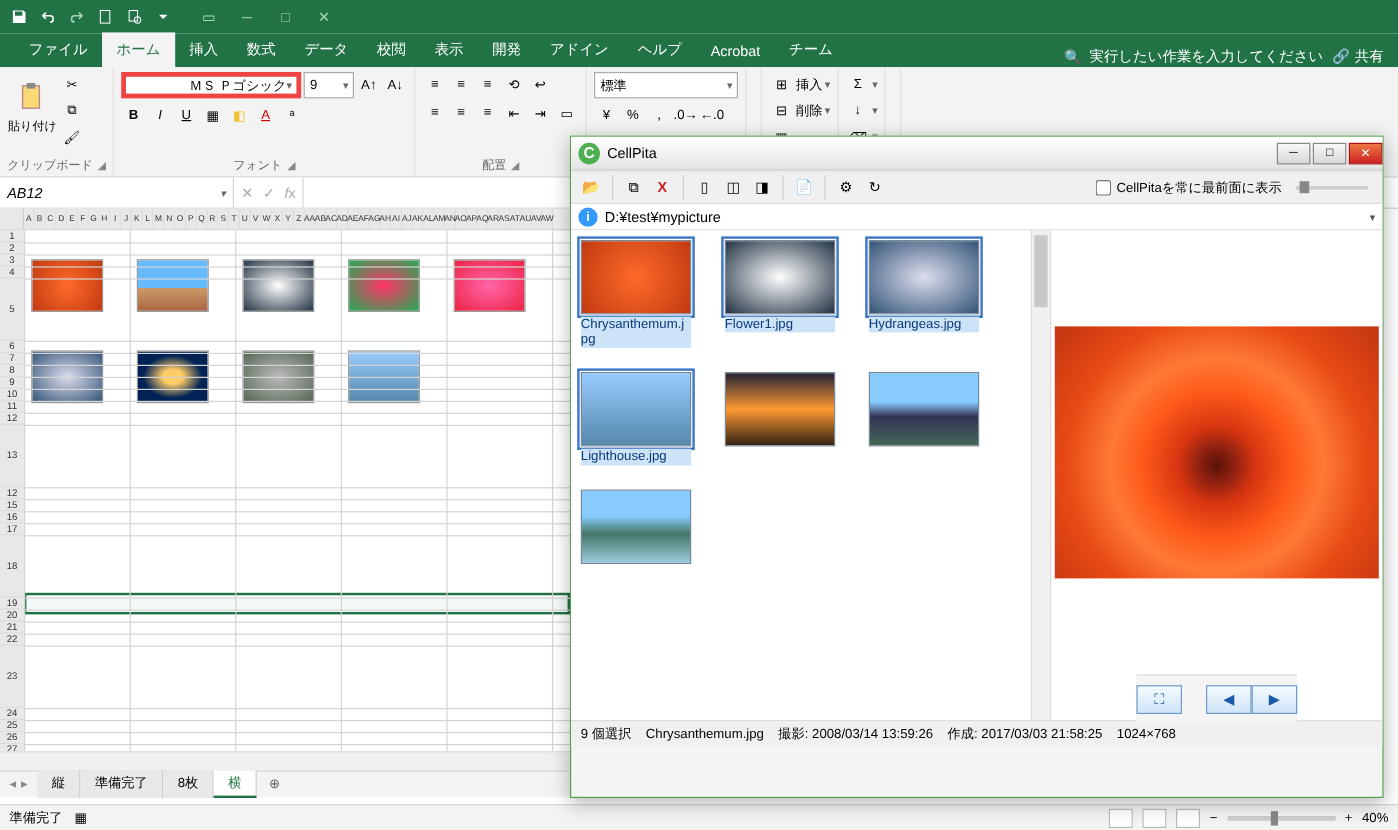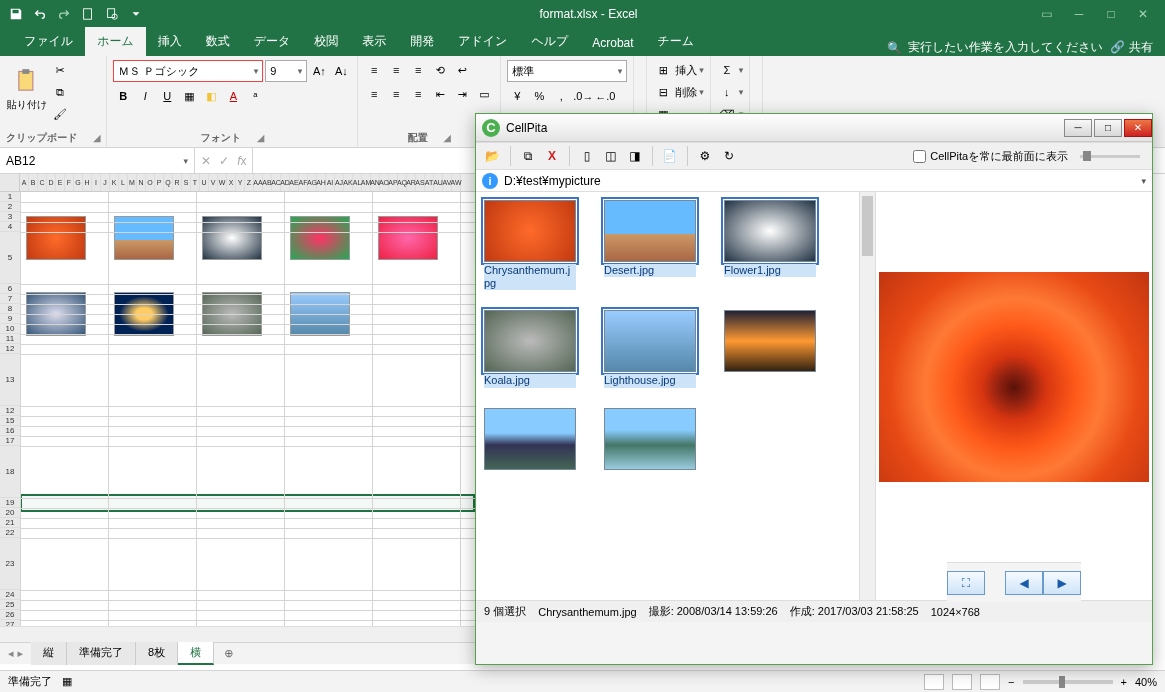--- a/index.html
+++ b/index.html
@@ -18,35 +18,35 @@
 .ribbon-tabs { height:28px; background:#217346; display:flex; align-items:flex-end; color:#fff; font-size:12px; padding-left:12px; }
 .rtab { padding:6px 12px 6px; cursor:pointer; }
 .rtab.active { background:#f3f3f3; color:#217346; }
 .rtab-right { margin-left:auto; display:flex; align-items:center; gap:8px; padding-right:12px; }
 .search-hint { display:flex; align-items:center; gap:6px; }
 
 
 .ribbon { height:92px; background:#f3f3f3; border-bottom:1px solid #d4d4d4; display:flex; font-size:11px; overflow:hidden; }
 .rgroup { border-right:1px solid #e0e0e0; padding:4px 6px 2px; display:flex; flex-direction:column; }
 .rgroup-body { flex:1; display:flex; align-items:flex-start; gap:2px; }
-.rgroup-label { font-size:10px; color:#666; text-align:center; padding-top:2px; display:flex; justify-content:center; align-items:center; gap:16px;font-weight:bold; }
+.rgroup-label { font-size:10px; color:#666; text-align:center; padding-top:2px; display:flex; justify-content:center; align-items:center; gap:4px; }
 .rgroup-label .dlg { font-size:9px; color:#888; }
 .big-btn { display:flex; flex-direction:column; align-items:center; justify-content:center; width:42px; height:60px; gap:2px; cursor:pointer; font-size:10px; text-align:center; }
 .big-btn .ico { width:28px; height:28px; }
 .small-col { display:flex; flex-direction:column; gap:2px; }
 .small-btn { width:20px; height:20px; display:flex; align-items:center; justify-content:center; cursor:pointer; border:1px solid transparent; }
 .font-row { display:flex; gap:2px; align-items:center; }
-.font-name { width:150px; height:22px; border:1px solid #ef4444; background:#fff; font-size:11px; padding:0 4px; display:flex; align-items:center; justify-content:space-between; }
+.font-name { width:150px; height:22px; border:4px solid #ef4444; background:#fff; font-size:11px; padding:0 4px; display:flex; align-items:center; justify-content:flex-end; }
 .font-size { width:42px; height:22px; border:1px solid #ababab; background:#fff; font-size:11px; padding:0 4px; display:flex; align-items:center; justify-content:space-between; }
 .num-fmt { width:120px; height:22px; border:1px solid #ababab; background:#fff; font-size:11px; padding:0 4px; display:flex; align-items:center; justify-content:space-between; }
 .drop { font-size:9px; color:#666; }
 
 
 .fx-bar { height:26px; border-bottom:1px solid #d4d4d4; display:flex; align-items:stretch; background:#fff; }
-.name-box { width:195px; border-right:1px solid #d4d4d4; display:flex; align-items:center; padding:0 6px; font-size:12px; justify-content:space-between; }
+.name-box { width:195px; border-right:1px solid #d4d4d4; display:flex; align-items:center; padding:0 6px; font-size:12px; justify-content:space-between;font-style:italic; }
 .fx-btns { display:flex; align-items:center; border-right:1px solid #d4d4d4; padding:0 6px; gap:8px; color:#aaa; }
 .fx-input { flex:1; padding:0 6px; display:flex; align-items:center; color:#333; }
 
 
 .sheet-wrap { position:absolute; top:174px; left:0; width:475px; height:468px; background:#fff; overflow:hidden; }
 .col-headers { height:18px; display:flex; background:#f0f0f0; border-bottom:1px solid #ccc; }
 .corner { width:20px; border-right:1px solid #ccc; background:#e8e8e8; }
 .col-h { font-size:7px; color:#333; text-align:center; border-right:1px solid #ddd; background:#e8e8e8; display:flex; align-items:center; justify-content:center; }
 .sheet-body { display:flex; height:calc(100% - 18px); }
 .row-headers { width:20px; background:#e8e8e8; }
@@ -151,21 +151,20 @@
           <rect x="3" y="2" width="8" height="10"></rect>
           <circle cx="11" cy="11" r="3"></circle>
         </svg>
       </div>
     <div class="qat-btn">
         <svg viewBox="0 0 16 16" fill="#fff">
           <path d="M4 6l4 4 4-4z"></path>
         </svg>
       </div>
   </div>
-  <div class="excel-title">format.xlsx - Excel</div>
   <div class="win-btns">
     <div class="win-btn">▭</div>
     <div class="win-btn">─</div>
     <div class="win-btn">□</div>
     <div class="win-btn">✕</div>
   </div>
 </div>
 
 <div class="ribbon-tabs" id="ribbon-tabs">
     <div class="rtab">ファイル</div>
@@ -552,30 +551,26 @@
     <span>D:¥test¥mypicture</span>
     <span class="cp-path-drop">▾</span>
   </div>
   <div class="cp-body">
     <div class="cp-thumbs" id="cp-thumbs">
         <div class="cp-item sel">
           <div class="cp-item-img tc-chrys"></div>
           <div class="cp-item-lbl">Chrysanthemum.jpg</div>
         </div>
         <div class="cp-item sel">
-          <div class="cp-item-img tc-desert"></div>
-          <div class="cp-item-lbl">Desert.jpg</div>
-        </div>
-        <div class="cp-item sel">
           <div class="cp-item-img tc-flower1"></div>
           <div class="cp-item-lbl">Flower1.jpg</div>
         </div>
         <div class="cp-item sel">
-          <div class="cp-item-img tc-koala"></div>
-          <div class="cp-item-lbl">Koala.jpg</div>
+          <div class="cp-item-img tc-hydra"></div>
+          <div class="cp-item-lbl">Hydrangeas.jpg</div>
         </div>
         <div class="cp-item sel">
           <div class="cp-item-img tc-light"></div>
           <div class="cp-item-lbl">Lighthouse.jpg</div>
         </div>
         <div class="cp-item">
           <div class="cp-item-img tc-sunset"></div>
           <div class="cp-item-lbl"></div>
         </div>
         <div class="cp-item">

